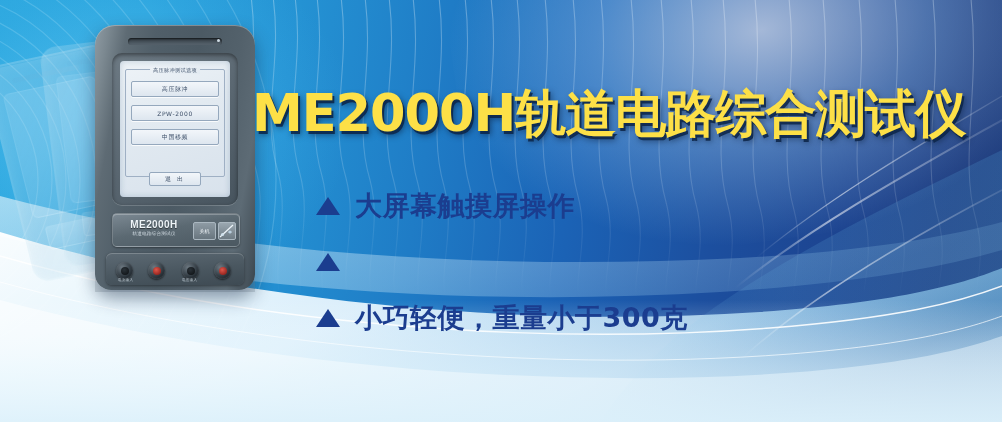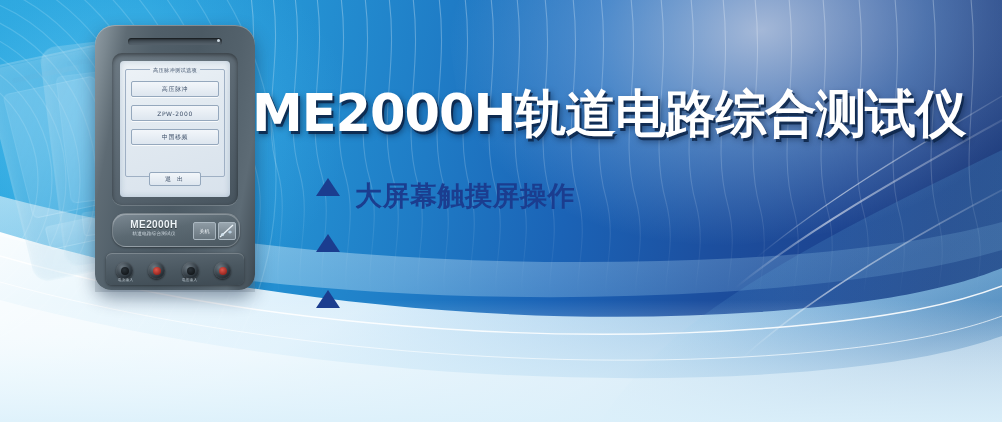--- a/index.html
+++ b/index.html
@@ -149,21 +149,21 @@
   .scr-exit{
     position:absolute;left:29px;top:111px;width:50px;height:12px;
     border:1px solid #95a8bd;border-radius:2px;
     background:linear-gradient(180deg,#f2f6fa,#dde6ef);
     display:flex;align-items:center;justify-content:center;
     font-size:6px;color:#3d4f68;letter-spacing:2px;
     font-family:"DejaVu Sans","Liberation Sans",sans-serif;
   }
   .dev-labelplate{
     position:absolute;left:17px;top:188px;width:126px;height:32px;
-    border-radius:14px;
+    border-radius:5px;
     background:linear-gradient(170deg,#7c8993 0%,#5b6972 45%,#4b5861 100%);
     border:1px solid rgba(255,255,255,.22);
     box-shadow:inset 0 1px 0 rgba(255,255,255,.25),0 1px 2px rgba(0,0,0,.35);
   }
   .plate-brand{
     position:absolute;left:8px;top:5px;width:66px;text-align:center;
     font-size:10px;font-weight:bold;color:#eef4f8;letter-spacing:.4px;
     text-shadow:0 1px 1px rgba(0,0,0,.55);
   }
   .plate-sub{
@@ -236,29 +236,29 @@
   .refl-jack.r3{left:87px;}
   .refl-jack.r4{left:119px;}
   .refl-body{
     position:absolute;left:0;top:0;width:160px;height:30px;border-radius:0 0 16px 16px;
     background:linear-gradient(180deg,#7e8a93,#aab5bc);
   }
   
   .title{
     position:absolute;left:252px;top:80px;
     font-size:51px;font-weight:bold;letter-spacing:-1px;
-    color:#ffffff;white-space:nowrap;
+    color:#fde047;white-space:nowrap;
     font-family:"DejaVu Sans","Liberation Sans",sans-serif;
     text-shadow:
       2px 3px 0 rgba(12,36,72,.85),
       3px 4px 6px rgba(8,25,55,.55);
   }
   .bullets{position:absolute;left:316px;top:178px;}
   .bullet{
-    display:flex;align-items:flex-start;height:56px;white-space:nowrap;
+    display:flex;align-items:center;height:56px;white-space:nowrap;
   }
   .bullet .tri{
     width:0;height:0;margin-right:15px;
     border-left:12px solid transparent;
     border-right:12px solid transparent;
     border-bottom:18px solid #1b3d8f;
   }
   .bullet .btext{
     font-size:27px;font-weight:bold;color:#1b3d8f;letter-spacing:.5px;
     font-family:"DejaVu Sans","Liberation Sans",sans-serif;
@@ -461,16 +461,17 @@
   <div class="bullets">
     <div class="bullet">
       <span class="tri"></span>
       <span class="btext">大屏幕触摸屏操作</span>
     </div>
     <div class="bullet">
       <span class="tri"></span>
     </div>
     <div class="bullet">
       <span class="tri"></span>
+      <span class="btext">小巧轻便，重量小于300克</span>
     </div>
   </div>
 
 </div>
 
 </body></html>

